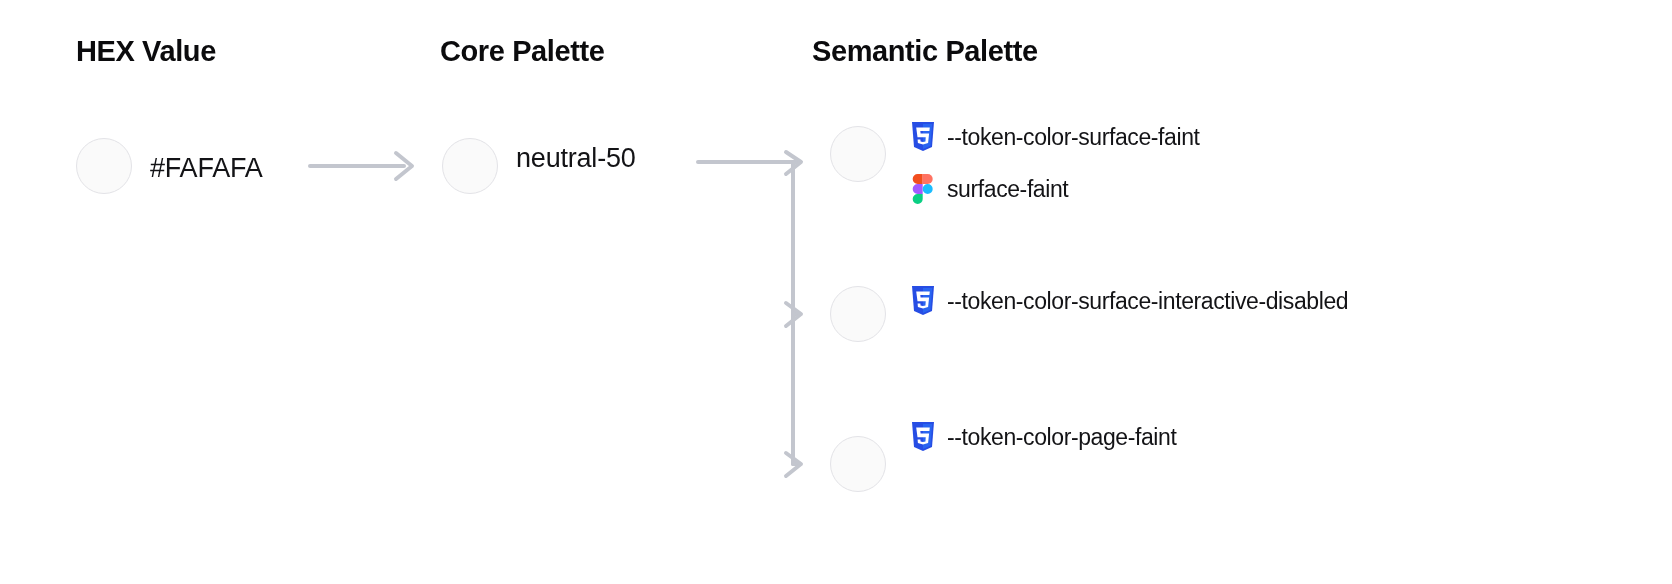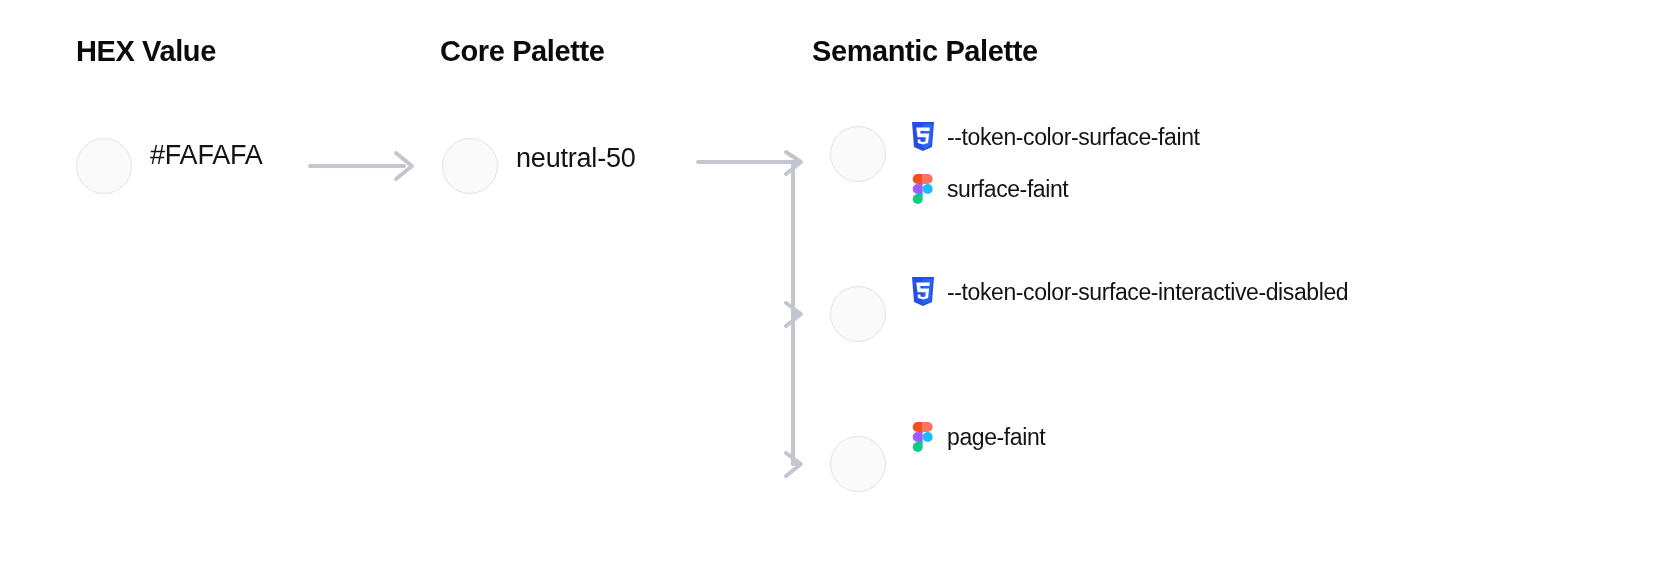--- a/index.html
+++ b/index.html
@@ -52,21 +52,21 @@
   
   .value-label {
     position: absolute;
     font-family: "Liberation Sans", sans-serif;
     font-weight: 400;
     font-size: 27px;
     letter-spacing: -0.2px;
     color: #131316;
     white-space: nowrap;
   }
-  #label-hex  { left: 106px; top: 140px; }
+  #label-hex  { left: 106px; top: 153px; }
   #label-core { left: 472px; top: 143px; }
 
   
   #connectors {
     position: absolute;
     left: 0;
     top: 0;
     width: 1672px;
     height: 584px;
     pointer-events: none;
@@ -74,21 +74,21 @@
 
   
   .sem-row {
     position: absolute;
     left: 866px;
     display: flex;
     flex-direction: column;
     gap: 14px;
   }
   #sem-row-0 { top: 118px; }
-  #sem-row-1 { top: 273px; text-align: right; }
+  #sem-row-1 { top: 282px; text-align: right; }
   #sem-row-2 { top: 418px; }
 
   .token-line {
     display: flex;
     align-items: center;
     gap: 11px;
     height: 38px;
   }
 
   .token-text {
@@ -188,25 +188,23 @@
           <path d="M6.2 5.4 H19.8 L19.4 9.1 H10.3 L10.6 11.6 H19.1 L18.1 21 L13 22.6 L7.9 21 L7.6 17.6 H10.4 L10.55 19.4 L13 20.1 L15.45 19.4 L15.7 15.3 H7.5 Z" fill="#FFFFFF"></path>
         </svg>
       </span>
       <span class="token-text">--token-color-surface-interactive-disabled</span>
     </div>
   </div>
 
   <div class="sem-row" id="sem-row-2">
     <div class="token-line">
       <span class="icon-box">
-        <svg viewBox="0 0 22 32" xmlns="http://www.w3.org/2000/svg">
-          <path d="M5.33 32A5.33 5.33 0 0 0 10.67 26.67V21.33H5.33a5.33 5.33 0 1 0 0 10.67Z" fill="#0ACF83"></path>
-          <path d="M0 16a5.33 5.33 0 0 1 5.33-5.33h5.34v10.66H5.33A5.33 5.33 0 0 1 0 16Z" fill="#A259FF"></path>
-          <path d="M0 5.33A5.33 5.33 0 0 1 5.33 0h5.34v10.67H5.33A5.33 5.33 0 0 1 0 5.33Z" fill="#F24E1E"></path>
-          <path d="M10.67 0H16a5.33 5.33 0 1 1 0 10.67h-5.33V0Z" fill="#FF7262"></path>
-          <path d="M21.33 16a5.33 5.33 0 1 1-10.66 0 5.33 5.33 0 0 1 10.66 0Z" fill="#1ABCFE"></path>
-        </svg>
-      </span>
-      <span class="token-text">page-faint</span>
+        <svg viewBox="0 0 26 30" xmlns="http://www.w3.org/2000/svg">
+          <path d="M2 0 H24 L22 25 L13 29 L4 25 Z" fill="#264DE4"></path>
+          <path d="M13 2 H22.2 L20.5 23.7 L13 27 Z" fill="#2965F1"></path>
+          <path d="M6.2 5.4 H19.8 L19.4 9.1 H10.3 L10.6 11.6 H19.1 L18.1 21 L13 22.6 L7.9 21 L7.6 17.6 H10.4 L10.55 19.4 L13 20.1 L15.45 19.4 L15.7 15.3 H7.5 Z" fill="#FFFFFF"></path>
+        </svg>
+      </span>
+      <span class="token-text">--token-color-page-faint</span>
     </div>
   </div>
 
 </div>
 
 </body></html>

